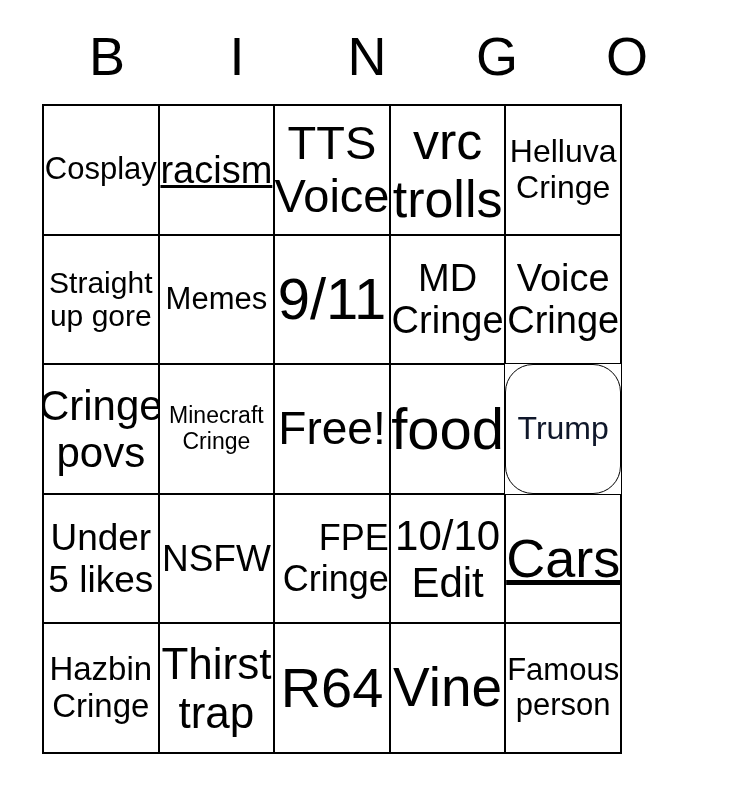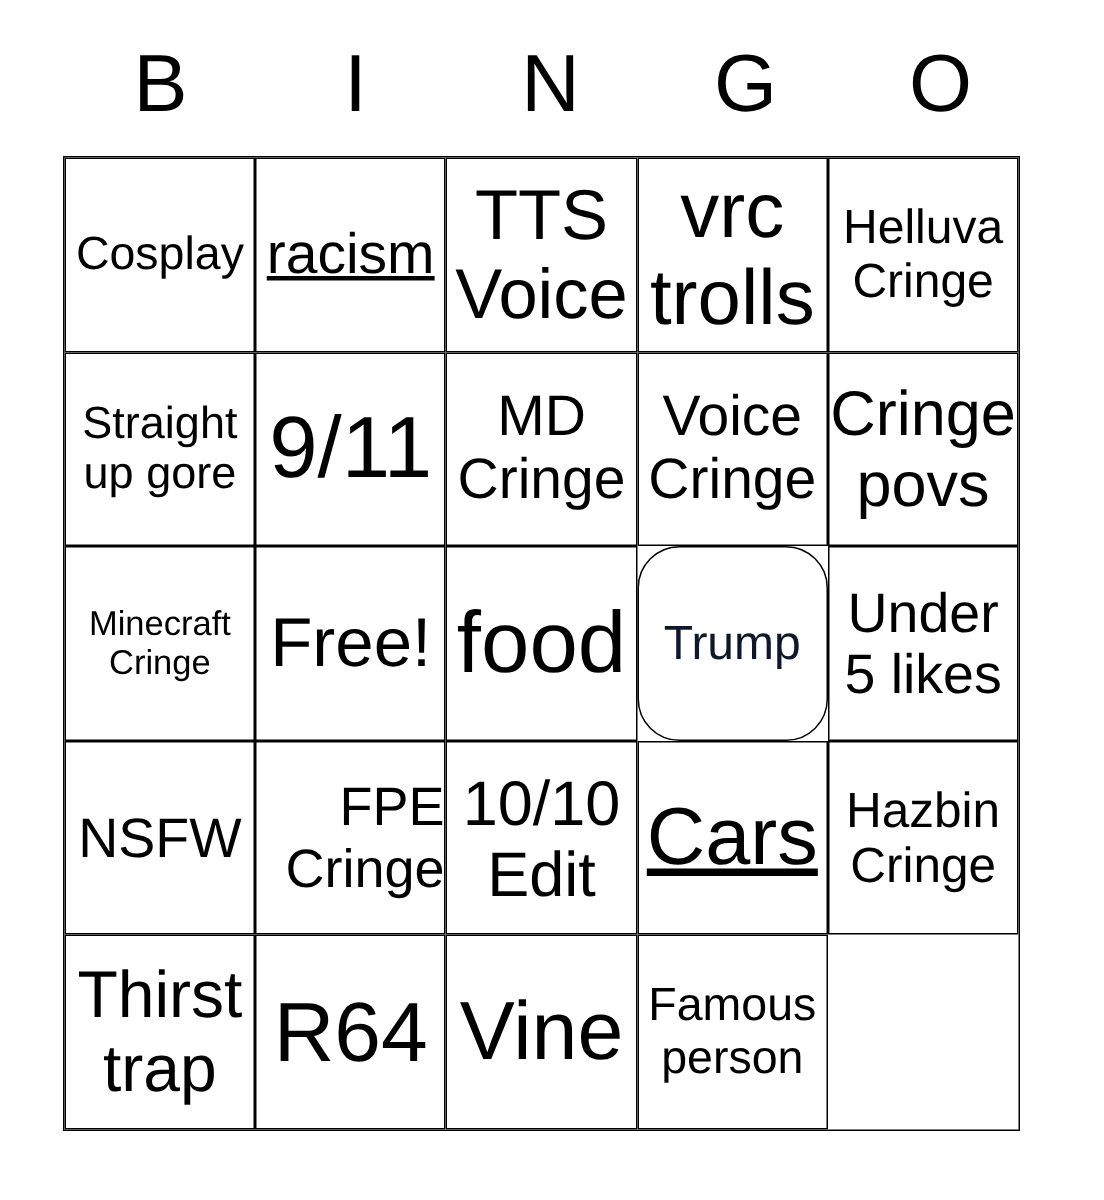--- a/index.html
+++ b/index.html
@@ -28,21 +28,21 @@
     text-align: center;
     font-size: 54px;
     line-height: 76px;
     font-weight: 400;
     letter-spacing: 0;
   }
   .bingo-grid {
     position: absolute;
     left: 42px;
     top: 104px;
-    width: 638px;
+    width: 580px;
     height: 650px;
     display: grid;
     grid-template-columns: repeat(5, 1fr);
     grid-template-rows: repeat(5, 1fr);
     border: 1px solid #000000;
     background: #ffffff;
     box-sizing: border-box;
   }
   .bingo-cell {
     border: 1px solid #000000;
@@ -70,20 +70,21 @@
     <span class="letter">O</span>
   </div>
 
 <div class="bingo-grid" id="bingo-grid">
     <div class="bingo-cell" style="font-size: 31px; color: rgb(0, 0, 0);">Cosplay</div>
     <div class="bingo-cell" style="font-size: 38px; color: rgb(0, 0, 0); text-decoration: underline;">racism</div>
     <div class="bingo-cell" style="font-size: 47px; color: rgb(0, 0, 0);">TTS Voice</div>
     <div class="bingo-cell" style="font-size: 52px; color: rgb(0, 0, 0);">vrc trolls</div>
     <div class="bingo-cell" style="font-size: 32px; color: rgb(0, 0, 0);">Helluva Cringe</div>
     <div class="bingo-cell" style="font-size: 30px; color: rgb(0, 0, 0);">Straight up gore</div>
+    <div class="bingo-cell" style="font-size: 31px; color: rgb(0, 0, 0);">Memes</div>
     <div class="bingo-cell" style="font-size: 58px; color: rgb(0, 0, 0);">9/11</div>
     <div class="bingo-cell" style="font-size: 38px; color: rgb(0, 0, 0);">MD Cringe</div>
     <div class="bingo-cell" style="font-size: 38px; color: rgb(0, 0, 0);">Voice Cringe</div>
     <div class="bingo-cell" style="font-size: 42px; color: rgb(0, 0, 0);">Cringe povs</div>
     <div class="bingo-cell" style="font-size: 23px; color: rgb(0, 0, 0);">Minecraft Cringe</div>
     <div class="bingo-cell" style="font-size: 46px; color: rgb(0, 0, 0);">Free!</div>
     <div class="bingo-cell" style="font-size: 58px; color: rgb(0, 0, 0);">food</div>
     <div class="bingo-cell" style="font-size: 32px; color: #0f172a; border-radius: 28px;">Trump</div>
     <div class="bingo-cell" style="font-size: 37px; color: rgb(0, 0, 0);">Under 5 likes</div>
     <div class="bingo-cell" style="font-size: 37px; color: rgb(0, 0, 0);">NSFW</div>

